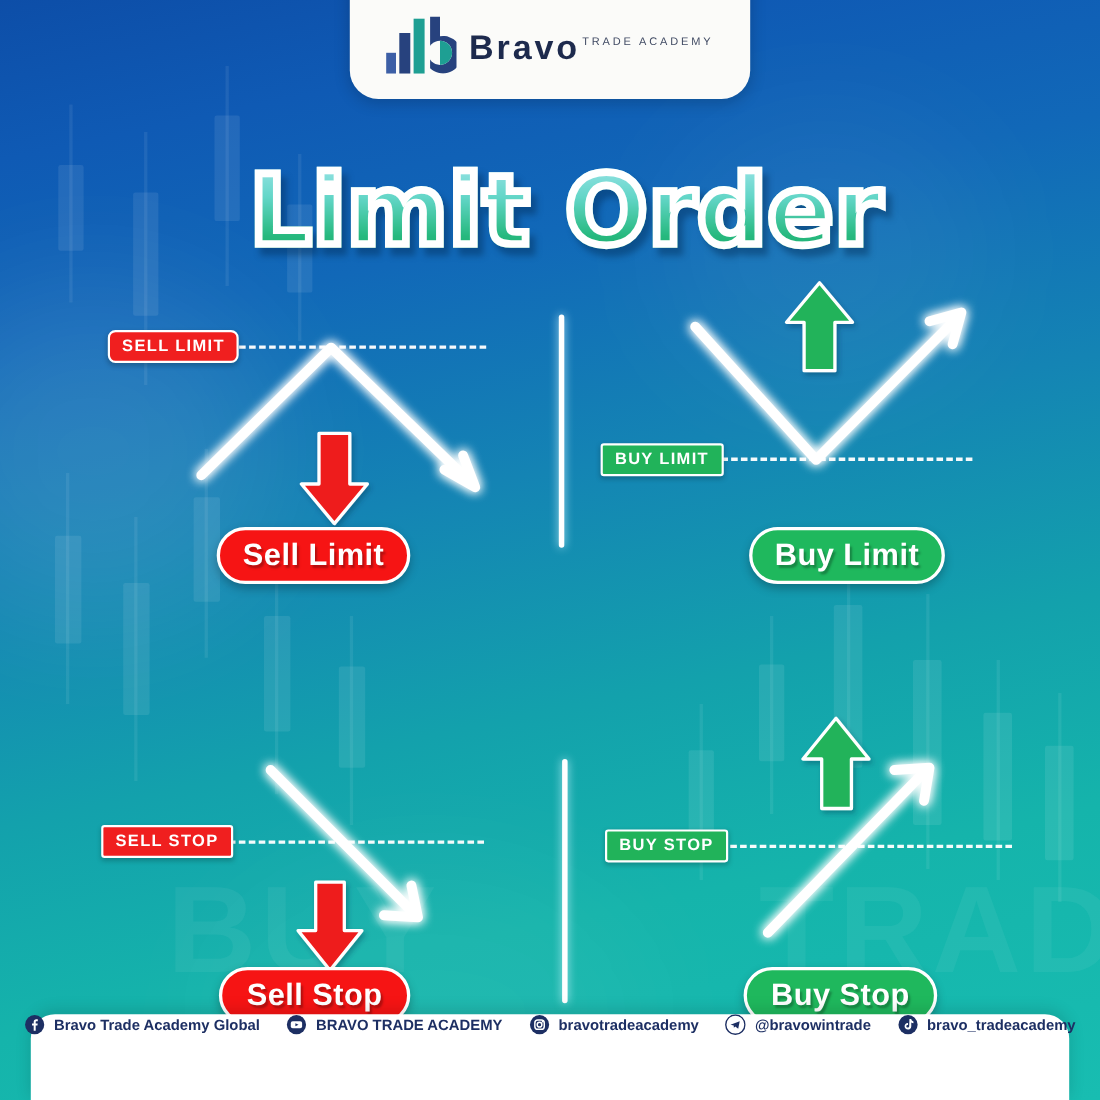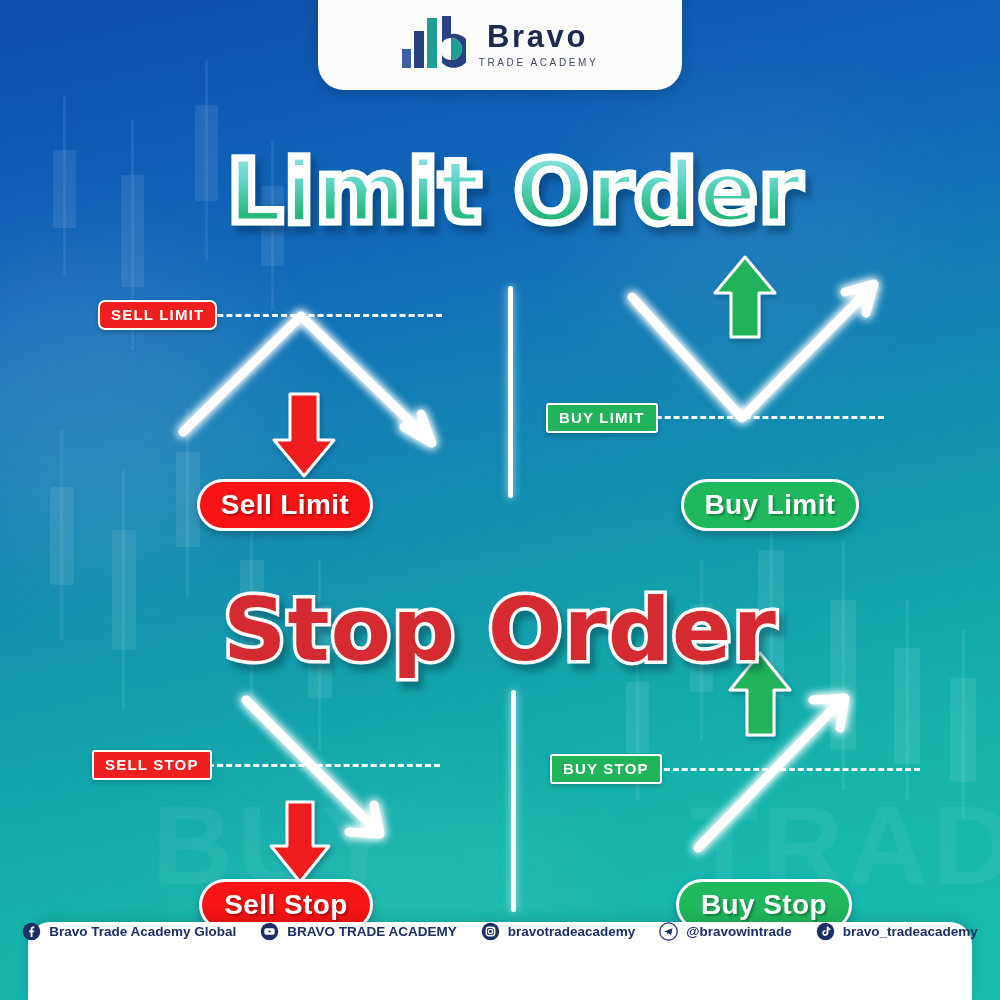--- a/index.html
+++ b/index.html
@@ -49,21 +49,21 @@
     width: 364px; height: 130px;
     background: #fbfbf9;
     border-radius: 0 0 26px 26px;
     box-shadow: 0 3px 14px rgba(0,0,0,0.18);
     display: flex; align-items: flex-end; justify-content: center;
     padding-bottom: 18px;
     z-index: 6;
   }
   .logo-inner { display: flex; align-items: center; gap: 11px; }
   .logo-mark { display: block; }
-  .logo-text { display: flex; flex-direction: column; line-height: 1; text-align: center; }
+  .logo-text { display: flex; flex-direction: row; line-height: 1; }
   .logo-name {
     font-size: 31px; font-weight: bold; color: #1d2a4d;
     letter-spacing: 2.6px;
   }
   .logo-sub {
     font-size: 10px; color: #404a63; letter-spacing: 2.6px;
     margin-top: 6px; margin-left: 2px;
   }
 
   
@@ -231,23 +231,20 @@
       <span class="logo-text">
         <span class="logo-name">Bravo</span>
         <span class="logo-sub">TRADE ACADEMY</span>
       </span>
     </div>
   </div>
 
   <div class="section-title title-limit">
     <span class="t">Limit Order</span>
   </div>
-  <div class="section-title title-stop">
-    <span class="t">Stop Order</span>
-  </div>
 
   <div class="v-divider" style="left:508px; top:286px; height:212px;"></div>
   <div class="v-divider" style="left:511px; top:690px; height:222px;"></div>
 
   <div class="dash-line" style="left:190px; top:314px; width:252px;"></div>
   <div class="dash-line" style="left:638px; top:416px; width:246px;"></div>
   <div class="dash-line" style="left:190px; top:764px; width:250px;"></div>
   <div class="dash-line" style="left:646px; top:768px; width:274px;"></div>
 
   <svg class="art" width="1000" height="1000" viewBox="0 0 1000 1000">

